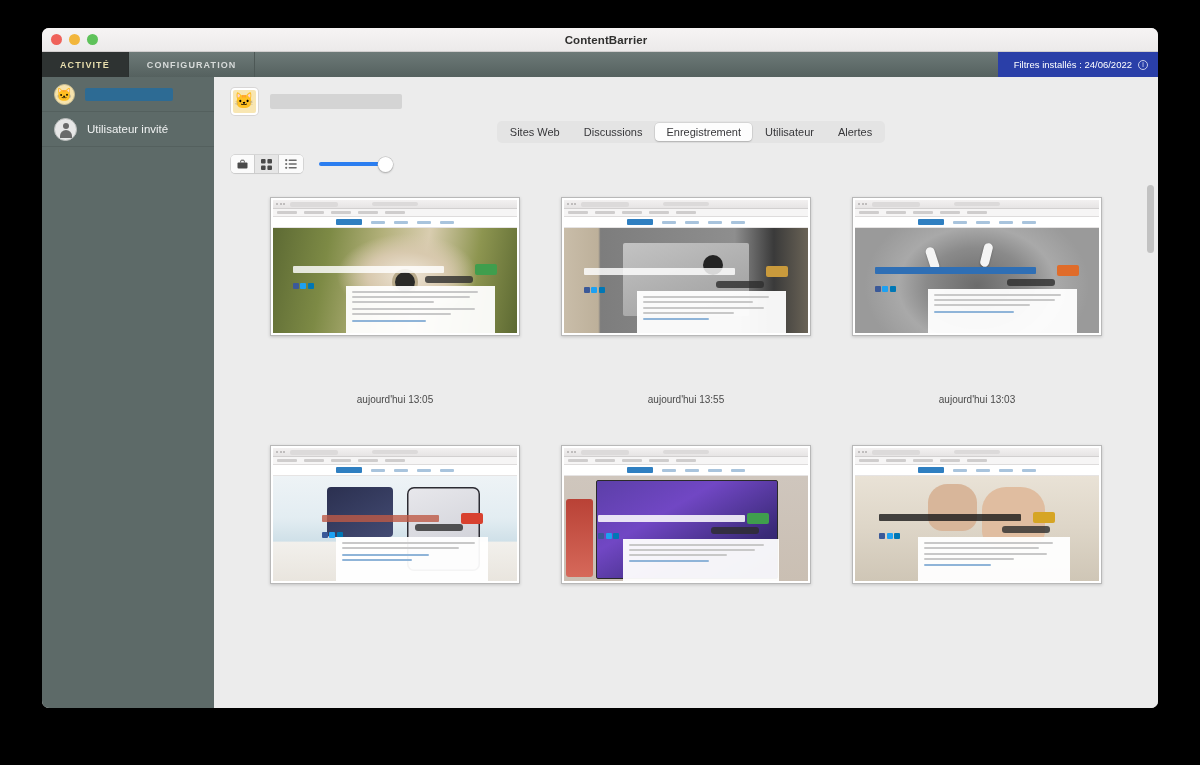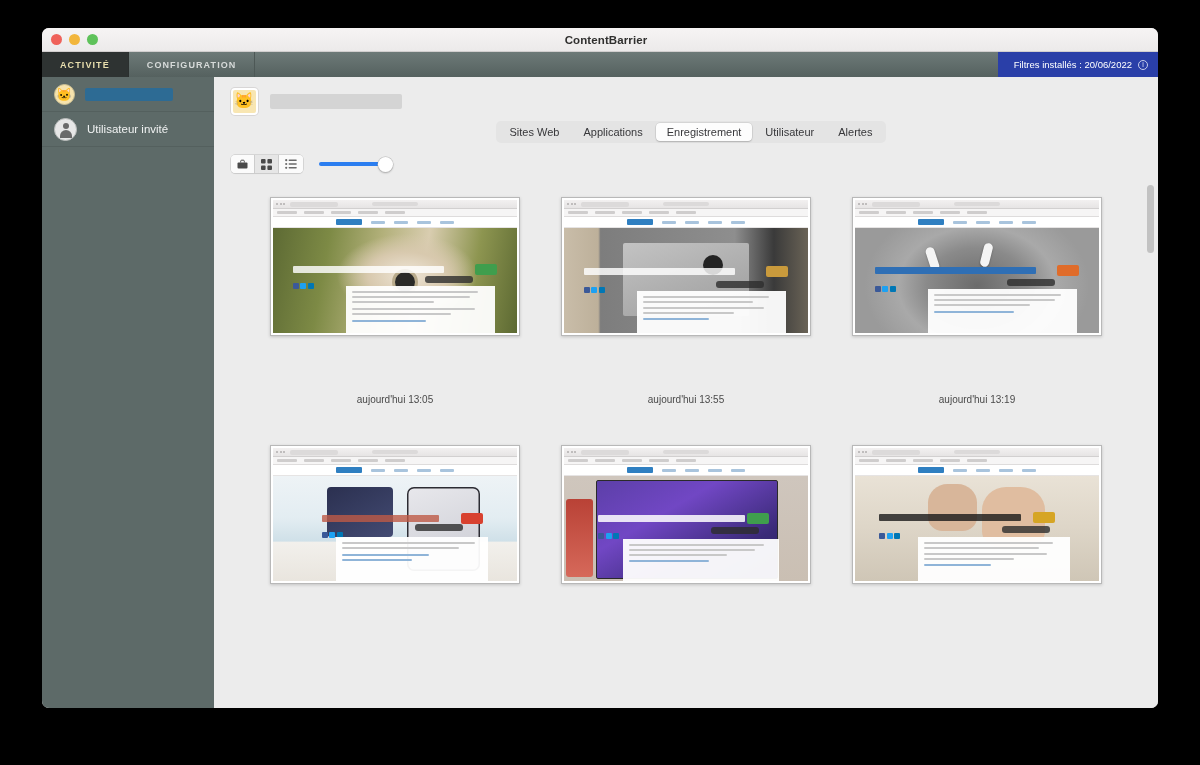--- a/index.html
+++ b/index.html
@@ -591,21 +591,21 @@
       <span class="tl green"></span>
     </div>
     <div class="win-title">ContentBarrier</div>
   </div>
 
   <div class="tabstrip">
     <div class="maintab active">ACTIVITÉ</div>
     <div class="maintab">CONFIGURATION</div>
     <div class="tabfill"></div>
     <div class="filter-badge">
-      <span>Filtres installés : 20/06/2022</span>
+      <span>Filtres installés : 24/06/2022</span>
       <span class="info-circle">i</span>
     </div>
   </div>
 
   <div class="body-split">
 
     <div class="sidebar">
       <div class="user-row selected">
         <span class="avatar-circle">🐱</span>
         <span class="name-redact"></span>
@@ -622,21 +622,21 @@
     <div class="content">
 
       <div class="content-header">
         <span class="sq-avatar">🐱</span>
         <span class="hdr-redact"></span>
       </div>
 
       <div class="subtabs-wrap">
         <div class="subtabs">
           <div class="subtab">Sites Web</div>
-          <div class="subtab">Applications</div>
+          <div class="subtab">Discussions</div>
           <div class="subtab active">Enregistrement</div>
           <div class="subtab">Utilisateur</div>
           <div class="subtab">Alertes</div>
         </div>
       </div>
 
       <div class="toolbar">
         <div class="segmented">
           <div class="seg">
             <svg class="icon-svg" width="11" height="10" viewBox="0 0 11 10">
@@ -810,21 +810,21 @@
                     </div>
                   <div class="mb-article" style="top:58%">
                     <div class="mb-line" style="width:93%"></div>
                       <div class="mb-line" style="width:88%"></div>
                       <div class="mb-line" style="width:70%"></div>
                     <div class="mb-line blue" style="width:58%;margin-top:5px"></div>
                   </div>
                 </div>
               </div>
             </div>
-            <div class="shot-cap">aujourd'hui 13:19</div>
+            <div class="shot-cap">aujourd'hui 13:03</div>
           </div>
 
           <div class="shot-cell" style="margin-top:40px">
             <div class="shot-frame">
               <div class="shot-inner">
                 <div class="mb-bar">
                     <div class="mb-dots">
                       <span class="mb-dot"></span>
                       <span class="mb-dot"></span>
                       <span class="mb-dot"></span>

